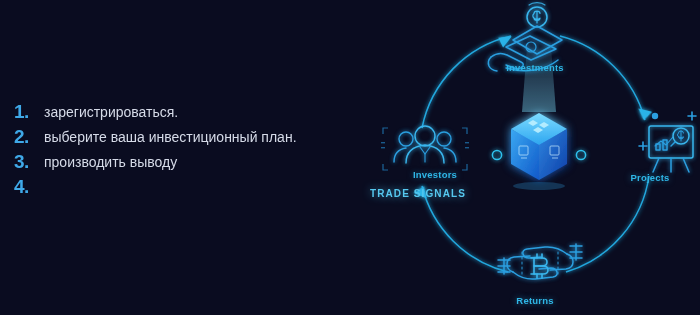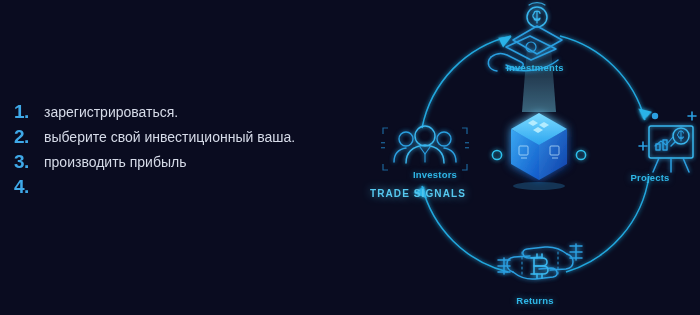--- a/index.html
+++ b/index.html
@@ -99,26 +99,26 @@
 
   <div id="steps-list">
 
     <div class="step-row">
       <span class="step-num">1.</span>
       <span class="step-text">зарегистрироваться.</span>
     </div>
 
     <div class="step-row">
       <span class="step-num">2.</span>
-      <span class="step-text">выберите свой инвестиционный ваша.</span>
+      <span class="step-text">выберите ваша инвестиционный план.</span>
     </div>
 
     <div class="step-row">
       <span class="step-num">3.</span>
-      <span class="step-text">производить прибыль</span>
+      <span class="step-text">производить выводу</span>
     </div>
 
     <div class="step-row">
       <span class="step-num">4.</span>
     </div>
 
   </div>
 
   <div id="diagram">
 

